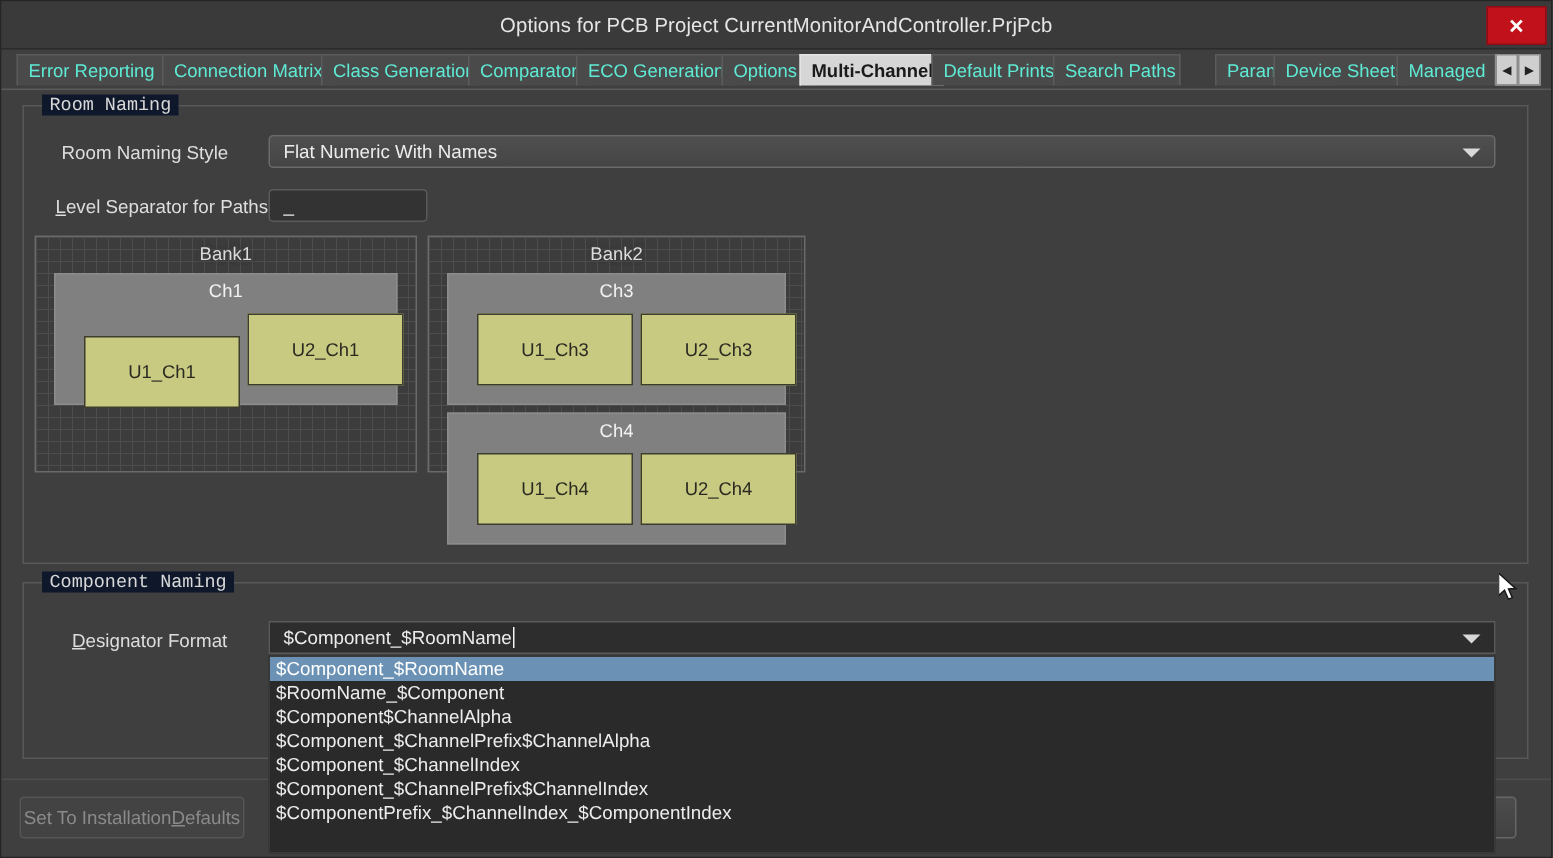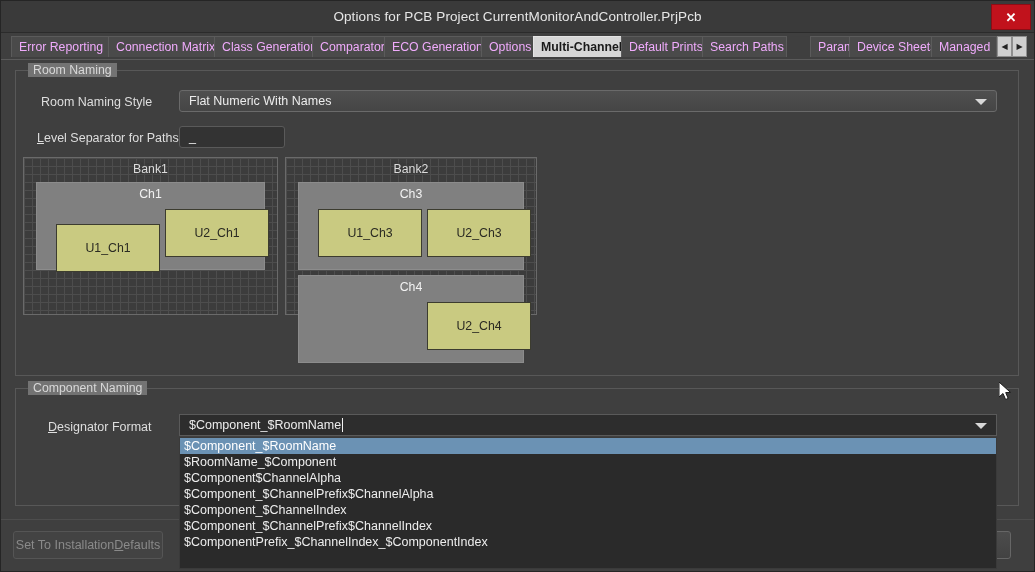--- a/index.html
+++ b/index.html
@@ -54,21 +54,21 @@
     background: #3f3f3f;
   }
   .tab {
     position: absolute; top: 2px;
     height: 21px;
     line-height: 20px;
     padding: 0 7px;
     background: #4a4a4a;
     border: 1px solid #5b5b5b;
     border-bottom: none;
-    color: #f0abfc;
+    color: #5eead4;
     font-size: 12.3px;
     white-space: nowrap;
     cursor: pointer;
   }
   .tab.active {
     background: #d6d6d6;
     border-color: #e4e4e4;
     color: #1a1a1a;
     font-weight: bold;
   }
@@ -96,24 +96,25 @@
   }
 
   .groupbox {
     position: absolute;
     border: 1px solid #585858;
   }
   .groupbox-title {
     position: absolute;
     top: -8px; left: 12px;
     padding: 0 5px;
-    background: #737373;
+    background: #0f172a;
     color: #d8d8d8;
     font-size: 12.3px;
     white-space: nowrap;
+    font-family: Liberation Mono, monospace;
   }
 
   .field-label {
     position: absolute;
     color: #dedede;
     font-size: 12.5px;
     white-space: nowrap;
   }
   .field-label u { text-decoration: underline; }
 
@@ -347,20 +348,21 @@
         </div>
         <div class="bank" style="left: 262px; width: 252px;">
           <div class="bank-label">Bank2</div>
           <div class="channel" style="top: 24px;">
             <div class="channel-label">Ch3</div>
             <div class="comp" style="left: 19px;">U1_Ch3</div>
             <div class="comp" style="left: 128px;">U2_Ch3</div>
           </div>
           <div class="channel" style="top: 117px;">
             <div class="channel-label">Ch4</div>
+            <div class="comp" style="left: 19px;">U1_Ch4</div>
             <div class="comp" style="left: 128px;">U2_Ch4</div>
           </div>
         </div>
       </div>
 
     <div class="groupbox" style="left:14px; top:328px; width:1004px; height:118px;">
       <div class="groupbox-title">Component Naming</div>
     </div>
 
     <div class="field-label" style="left:47px; top:360px;"><u>D</u><span>esignator Format</span></div>

